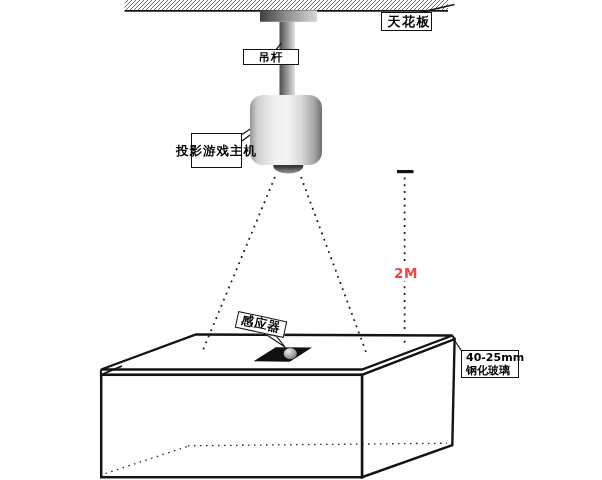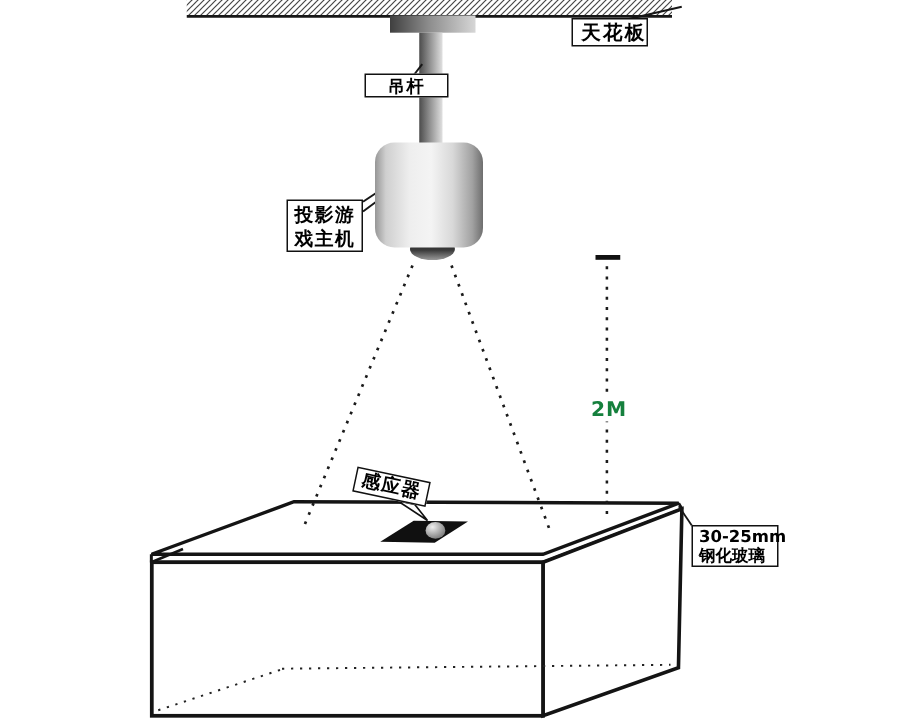--- a/index.html
+++ b/index.html
@@ -10,28 +10,28 @@
   .stage svg{position:absolute;left:0;top:0;}
   .lbl{
     position:absolute;box-sizing:border-box;background:#ffffff;
     border:1.7px solid #111;color:#000;font-weight:700;
     display:flex;align-items:center;justify-content:center;
     text-align:center;white-space:nowrap;
   }
   .lbl-ceiling{left:381px;top:12px;width:51px;height:19px;font-size:13px;letter-spacing:1.5px;justify-content:flex-end;}
   .lbl-rod{left:243px;top:49px;width:56px;height:16px;font-size:11.5px;letter-spacing:1px;text-align:center;}
   .lbl-projector{left:191px;top:133px;width:51px;height:35px;font-size:12.5px;
-    flex-direction:column;line-height:16px;letter-spacing:1px;}
+    flex-direction:row;line-height:16px;letter-spacing:1px;}
   .lbl-glass{left:461px;top:350px;width:58px;height:28px;font-size:11px;
     flex-direction:column;line-height:13px;align-items:flex-start;padding-left:4px;}
   .lbl-sensor{left:236px;top:316px;width:50px;height:17px;font-size:12.5px;
     letter-spacing:1px;border-width:1px;transform:rotate(12deg);transform-origin:center;}
   .txt-2m{
     position:absolute;left:392px;top:265px;width:28px;height:16px;background:#fff;
-    color:#15803d;font-weight:700;font-size:13.5px;display:flex;align-items:center;
+    color:#ef4444;font-weight:700;font-size:13.5px;display:flex;align-items:center;
     justify-content:center;letter-spacing:0.5px;
   }
 </style>
 </head>
 <body>
 
 <div class="stage">
 
   <svg width="602" height="480" viewBox="0 0 602 480">
     <defs>
@@ -124,17 +124,17 @@
 
   <div class="lbl lbl-sensor">
     <span>感应器</span>
   </div>
 
   <div class="txt-2m">
     <span>2M</span>
   </div>
 
   <div class="lbl lbl-glass">
-    <span>30-25mm</span>
+    <span>40-25mm</span>
     <span>钢化玻璃</span>
   </div>
 
 </div>
 
 </body></html>

